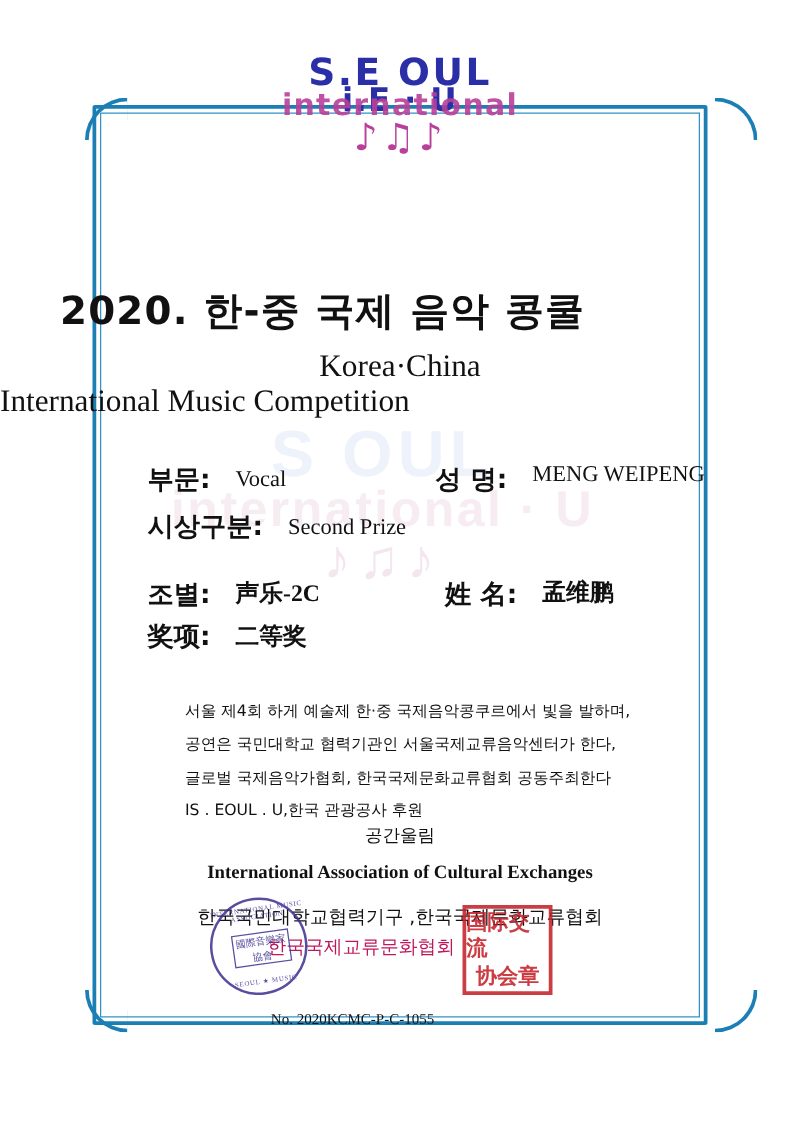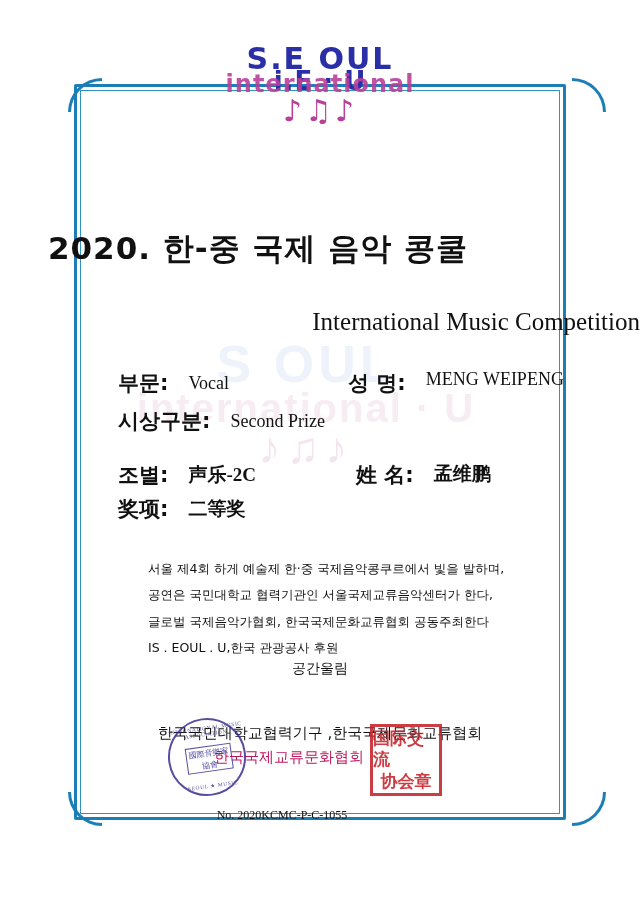--- a/index.html
+++ b/index.html
@@ -132,21 +132,21 @@
     width: 640px;
     text-align: center;
     font-size: 25px;
     color: #111;
     font-family: "Liberation Serif", serif;
   }
   .title-en2 {
     position: absolute;
     left: 0; top: 308px;
     width: 640px;
-    text-align: right;
+    text-align: left;
     font-size: 25px;
     color: #111;
     font-family: "Liberation Serif", serif;
   }
 
   
   .fields { position: absolute; left: 0; top: 364px; width: 640px; }
   .field-row {
     position: relative;
     height: 38px;
@@ -304,20 +304,21 @@
   <div class="corner br"></div>
 
   <div class="logo-wrap">
     <div class="logo-top">S.E  OUL</div>
     <div class="logo-bottom">i.E  ·  U</div>
     <div class="logo-notes">♪♫♪</div>
     <div class="logo-overlay">international</div>
   </div>
 
   <div class="title-sub-kr">2020. 한-중 국제 음악 콩쿨</div>
+  <div class="title-en1">Korea·China</div>
   <div class="title-en2">International Music Competition</div>
 
   <div class="fields">
 
     <div class="field-row">
       <span class="f-label">부문:</span>
       <span class="f-value">Vocal</span>
       <span class="col-right">
         <span class="f-label">성 명:</span>
         <span class="f-value">MENG WEIPENG</span>
@@ -348,20 +349,21 @@
   </div>
 
   <div class="body-text">
     <div>서울 제4회 하게 예술제 한·중 국제음악콩쿠르에서 빛을 발하며,</div>
     <div>공연은 국민대학교 협력기관인 서울국제교류음악센터가 한다,</div>
     <div>글로벌 국제음악가협회, 한국국제문화교류협회 공동주최한다</div>
     <div>IS . EOUL . U,한국 관광공사 후원</div>
   </div>
 
   <div class="org-kr">공간울림</div>
+  <div class="org-en">International Association of Cultural Exchanges</div>
   <div class="org-line1">한국국민대학교협력기구 ,한국국제문화교류협회</div>
   <div class="org-line2">한국국제교류문화협회</div>
 
   <div class="seal-round">
     <div class="ring-text">INTERNATIONAL MUSIC ASSOCIATION</div>
     <div class="inner-box">
       <div>國際音樂家</div>
       <div>協會</div>
     </div>
     <div class="ring-text bot">SEOUL ★ MUSIC</div>

